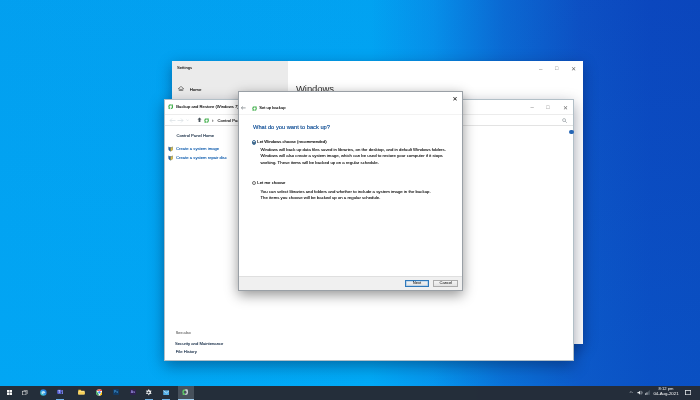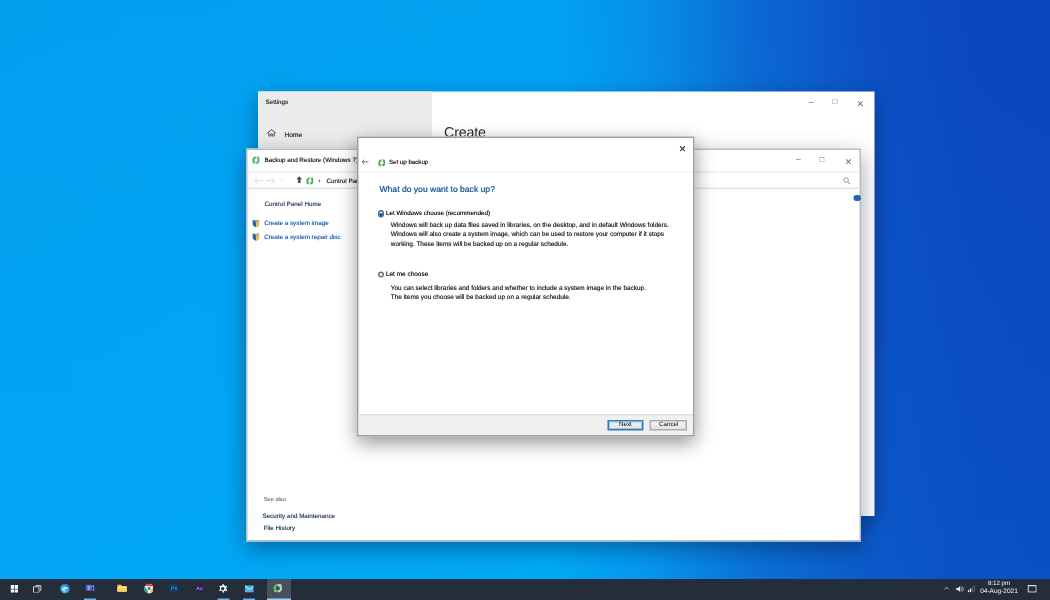--- a/index.html
+++ b/index.html
@@ -47,21 +47,21 @@
 <body>
 <div id="root">
 
 <div id="settings" class="abs">
   <div class="sidebar"></div>
   <div class="txt" style="left:5px; top:3.6px; font-size:4.2px; color:#2a2a2a;">Settings</div>
   <svg class="abs" style="left:6.2px; top:25.2px;" width="6" height="5.2" viewBox="0 0 12 10">
     <path d="M6 0.5 L0.8 5 H2.5 V9.5 H5 V6.5 H7 V9.5 H9.5 V5 H11.2 Z" fill="none" stroke="#333" stroke-width="1.1"></path>
   </svg>
   <div class="txt" style="left:17.7px; top:25.5px; font-size:4.4px; color:#1f1f1f;">Home</div>
-  <div class="txt" style="left:124px; top:22.4px; font-size:9.5px; color:#2f2f2f; letter-spacing:-0.1px; text-shadow:none;">Create</div>
+  <div class="txt" style="left:124px; top:22.4px; font-size:9.5px; color:#2f2f2f; letter-spacing:-0.1px; text-shadow:none;">Windows</div>
   <div class="cap" style="left:367px;">–</div>
   <div class="cap" style="left:383px; font-size:5.4px; top:4.4px;">□</div>
   <div class="cap" style="left:399px;">✕</div>
 </div>
 
 <div id="cp" class="abs">
   <svg class="abs" style="left:2.6px; top:4.2px;" width="5.4" height="5.4" viewBox="0 0 12 12">
     <circle cx="6" cy="6" r="4.1" fill="none" stroke="#3fae49" stroke-width="2.6"></circle>
     <path d="M6.8 0.4 L11.4 1.6 L8.4 5 Z" fill="#3fae49"></path>
     <path d="M5.2 11.6 L0.6 10.4 L3.6 7 Z" fill="#3fae49"></path>

